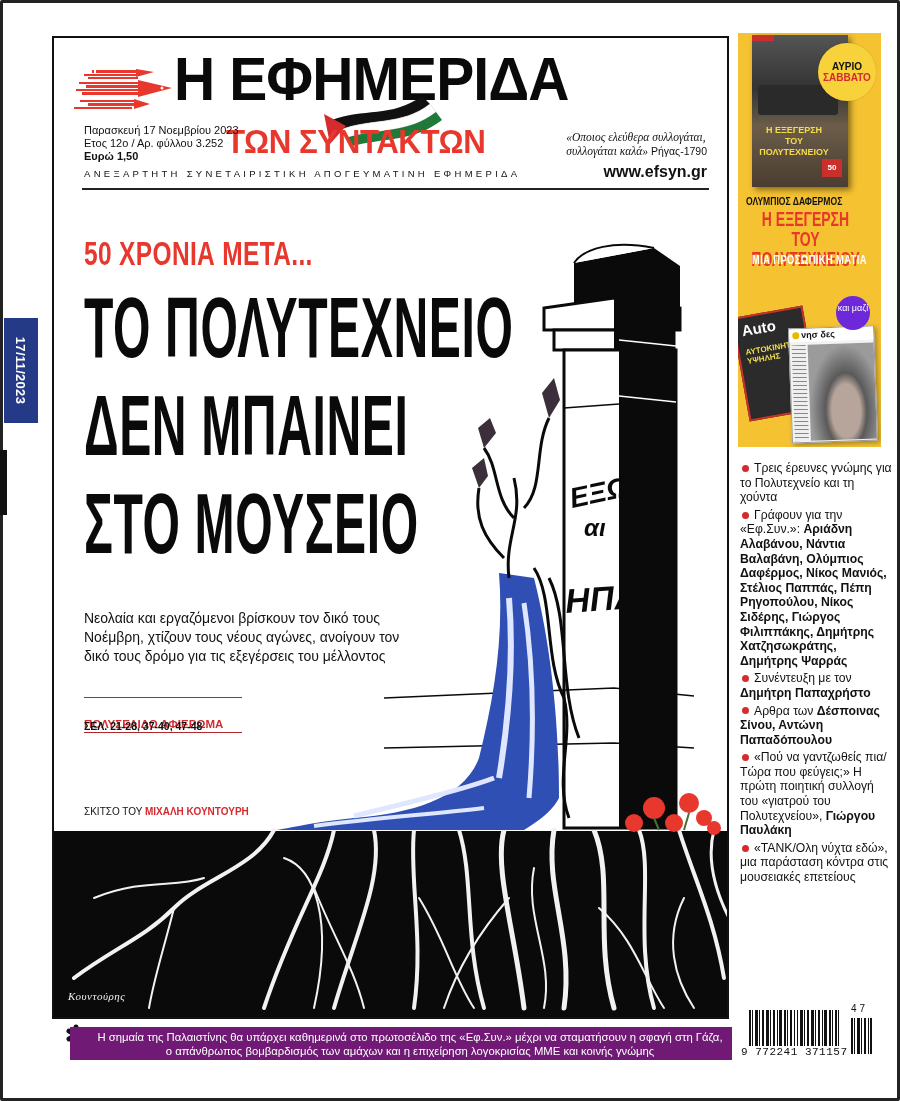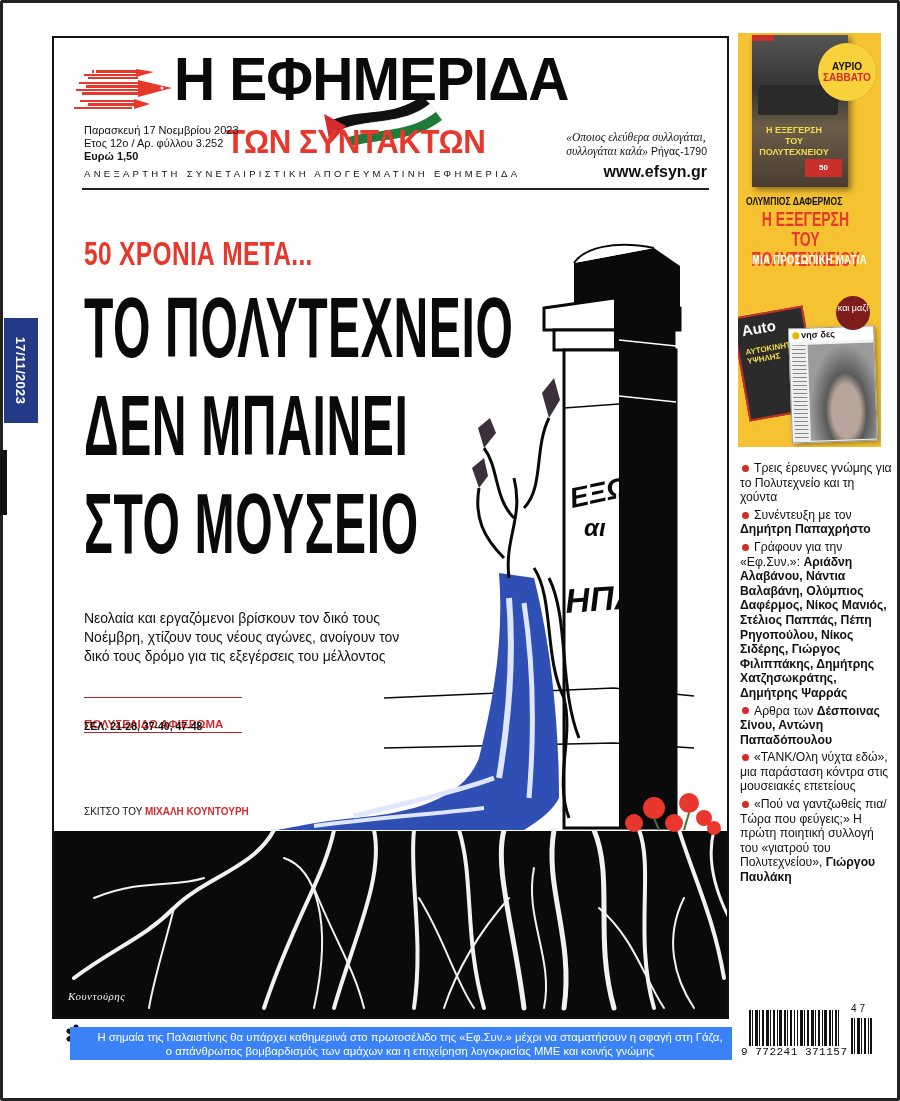--- a/index.html
+++ b/index.html
@@ -35,41 +35,41 @@
   .supp-label { position: absolute; left: 30px; top: 659px; width: 158px; padding-top: 18px; border-top: 1.5px solid #b3272a; border-bottom: 1.5px solid #b3272a; font-weight: bold; font-size: 11.5px; color: #d42b2f; line-height: 16px; }
   .pages { position: absolute; left: 30px; top: 682px; font-weight: bold; font-size: 10.5px; color: #111; }
   .credit { position: absolute; left: 30px; top: 768px; font-size: 10px; color: #111; }
   .credit b { color: #d42b2f; }
 
   
   .illustration { position: absolute; left: 0; top: 180px; width: 677px; height: 800px; }
   .signature { position: absolute; left: 14px; top: 952px; font-family: "Liberation Serif", serif; font-style: italic; font-size: 11px; color: #eee; letter-spacing: 0.5px; text-align: right; }
 
   
-  .banner { position: absolute; left: 70px; top: 1027px; width: 662px; height: 33px; background: #3b82f6; color: #fff; font-size: 11.3px; line-height: 14px; text-align: center; padding-top: 3px; padding-left: 18px; }
+  .banner { position: absolute; left: 70px; top: 1027px; width: 662px; height: 33px; background: #701a75; color: #fff; font-size: 11.3px; line-height: 14px; text-align: center; padding-top: 3px; padding-left: 18px; }
   .banner-star { position: absolute; left: 65px; top: 1024px; width: 22px; height: 22px; }
 
   
   .promo { position: absolute; left: 738px; top: 33px; width: 143px; height: 414px; background: #f5c232; overflow: hidden; }
   .promo-book { position: absolute; left: 14px; top: 2px; width: 96px; height: 152px; background: linear-gradient(180deg,#555 0%,#333 35%,#6b5d49 60%,#4a3c30 100%); box-shadow: 3px 3px 6px rgba(0,0,0,0.45); }
   .promo-book .topbar { position: absolute; left: 0; top: 0; width: 22px; height: 6px; background: #c9302c; }
   .promo-book .tank { position: absolute; left: 6px; top: 50px; width: 80px; height: 30px; background: #2a2a2a; border-radius: 5px 10px 3px 3px; }
   .promo-book .barrel { position: absolute; left: 50px; top: 52px; width: 40px; height: 4px; background: #2a2a2a; transform: rotate(-14deg); }
   .promo-book .btitle { position: absolute; left: 4px; top: 90px; width: 76px; color: #f4dc4a; font-weight: bold; font-size: 9px; line-height: 11px; text-align: center; }
-  .promo-book .b50 { position: absolute; right: 6px; bottom: 10px; width: 37px; height: 18px; background: #c9302c; color: #fff; font-size: 8px; font-weight: bold; text-align: center; line-height: 18px; }
+  .promo-book .b50 { position: absolute; right: 6px; bottom: 10px; width: 20px; height: 18px; background: #c9302c; color: #fff; font-size: 8px; font-weight: bold; text-align: center; line-height: 18px; }
   .badge-tomorrow { position: absolute; left: 80px; top: 10px; width: 58px; height: 58px; border-radius: 50%; background: #f7d23a; box-shadow: 0 0 0 1px rgba(0,0,0,0.05); display: flex; flex-direction: column; align-items: center; justify-content: center; }
   .badge-tomorrow .l1 { font-weight: bold; font-size: 10px; color: #111; }
   .badge-tomorrow .l2 { font-weight: bold; font-size: 10px; color: #d42b2f; }
   .promo-author { position: absolute; left: 8px; top: 162px; font-weight: bold; font-size: 11px; color: #111; transform: scaleX(0.78); transform-origin: left top; white-space: nowrap; }
   .promo-title { position: absolute; left: 8px; top: 176px; width: 170px; font-weight: 900; font-size: 20px; line-height: 20px; color: #e8372c; transform: scaleX(0.7); transform-origin: left top; text-align: center; }
   .promo-subtitle { position: absolute; left: 14px; top: 220px; font-weight: bold; font-size: 12px; color: #fff; transform: scaleX(0.78); transform-origin: left top; white-space: nowrap; letter-spacing: 0.5px; }
   .auto-mag { position: absolute; left: 2px; top: 278px; width: 72px; height: 105px; background: #2b2b2b; border: 2px solid #c9302c; transform: rotate(-10deg); }
   .auto-mag .t { position: absolute; left: 6px; top: 4px; color: #fff; font-weight: bold; font-size: 15px; }
   .auto-mag .s { position: absolute; left: 6px; top: 30px; color: #f4dc4a; font-weight: bold; font-size: 8px; line-height: 9px; }
-  .kai-mazi { position: absolute; left: 98px; top: 263px; width: 34px; height: 34px; border-radius: 50%; background: #7f1d1d; color: #fff; font-size: 9px; line-height: 10px; text-align: center; padding-top: 7px; }
+  .kai-mazi { position: absolute; left: 98px; top: 263px; width: 34px; height: 34px; border-radius: 50%; background: #6d28d9; color: #fff; font-size: 9px; line-height: 10px; text-align: center; padding-top: 7px; }
   .vita-mag { position: absolute; left: 52px; top: 294px; width: 86px; height: 115px; background: #f2f2f2; border: 1px solid #999; transform: rotate(-2deg); box-shadow: 2px 2px 5px rgba(0,0,0,0.35); }
   .vita-mag .head { position: absolute; left: 0; top: 0; width: 100%; height: 13px; background: #fff; font-weight: bold; font-size: 9px; padding-left: 12px; line-height: 13px; }
   .vita-mag .dot { position: absolute; left: 3px; top: 3px; width: 7px; height: 7px; border-radius: 50%; background: #e9b800; }
   .vita-mag .col { position: absolute; left: 2px; top: 16px; width: 14px; height: 96px; background: repeating-linear-gradient(180deg,#888 0 1px,#eee 1px 4px); }
   .vita-mag .photo { position: absolute; left: 18px; top: 16px; width: 66px; height: 96px; background: radial-gradient(ellipse at 55% 70%, #b7a49a 0 28%, #5a5a5a 40%, #9b9b9b 70%); }
 
   .sidebar-list { position: absolute; left: 740px; top: 461px; width: 155px; list-style: none; font-size: 12.2px; line-height: 14.6px; color: #111; }
   .sidebar-list li { position: relative; padding-left: 0; margin-bottom: 3px; }
   .sidebar-list .bullet { display: inline-block; width: 7px; height: 7px; border-radius: 50%; background: #d42b2f; margin: 0 5px 1px 2px; vertical-align: middle; }
   .sidebar-list b { font-weight: bold; }
@@ -266,25 +266,25 @@
   <div class="vita-mag">
     <div class="head"><span class="dot"></span><span>νησ δες</span></div>
     <div class="col"></div>
     <div class="photo"></div>
   </div>
   <div class="kai-mazi">και μαζί</div>
 </div>
 
 <ul class="sidebar-list">
   <li><span class="bullet"></span><span>Τρεις έρευνες γνώμης για το Πολυτεχνείο και τη χούντα</span></li>
+  <li><span class="bullet"></span><span>Γράφουν για την «Εφ.Συν.»:</span> <b>Αριάδνη Αλαβάνου, Νάντια Βαλαβάνη, Ολύμπιος Δαφέρμος, Νίκος Μανιός, Στέλιος Παππάς, Πέπη Ρηγοπούλου, Νίκος Σιδέρης, Γιώργος Φιλιππάκης, Δημήτρης Χατζησωκράτης, Δημήτρης Ψαρράς</b></li>
   <li><span class="bullet"></span><span>Συνέντευξη με τον</span> <b>Δημήτρη Παπαχρήστο</b></li>
-  <li><span class="bullet"></span><span>Γράφουν για την «Εφ.Συν.»:</span> <b>Αριάδνη Αλαβάνου, Νάντια Βαλαβάνη, Ολύμπιος Δαφέρμος, Νίκος Μανιός, Στέλιος Παππάς, Πέπη Ρηγοπούλου, Νίκος Σιδέρης, Γιώργος Φιλιππάκης, Δημήτρης Χατζησωκράτης, Δημήτρης Ψαρράς</b></li>
   <li><span class="bullet"></span><span>Αρθρα των</span> <b>Δέσποινας Σίνου, Αντώνη Παπαδόπουλου</b></li>
+  <li><span class="bullet"></span><span>«Πού να γαντζωθείς πια/Τώρα που φεύγεις;» Η πρώτη ποιητική συλλογή του «γιατρού του Πολυτεχνείου»,</span> <b>Γιώργου Παυλάκη</b></li>
   <li><span class="bullet"></span><span>«TANK/Ολη νύχτα εδώ», μια παράσταση κόντρα στις μουσειακές επετείους</span></li>
-  <li><span class="bullet"></span><span>«Πού να γαντζωθείς πια/Τώρα που φεύγεις;» Η πρώτη ποιητική συλλογή του «γιατρού του Πολυτεχνείου»,</span> <b>Γιώργου Παυλάκη</b></li>
 </ul>
 
 <svg class="barcode" viewBox="0 0 128 46">
   <g fill="#111">
     <rect x="2" y="0" width="2" height="44"></rect>
       <rect x="5" y="0" width="1" height="44"></rect>
     <rect x="8" y="0" width="3" height="40"></rect>
       <rect x="12" y="0" width="1" height="40"></rect>
     <rect x="15" y="0" width="2" height="40"></rect>
       <rect x="19" y="0" width="3" height="40"></rect>

